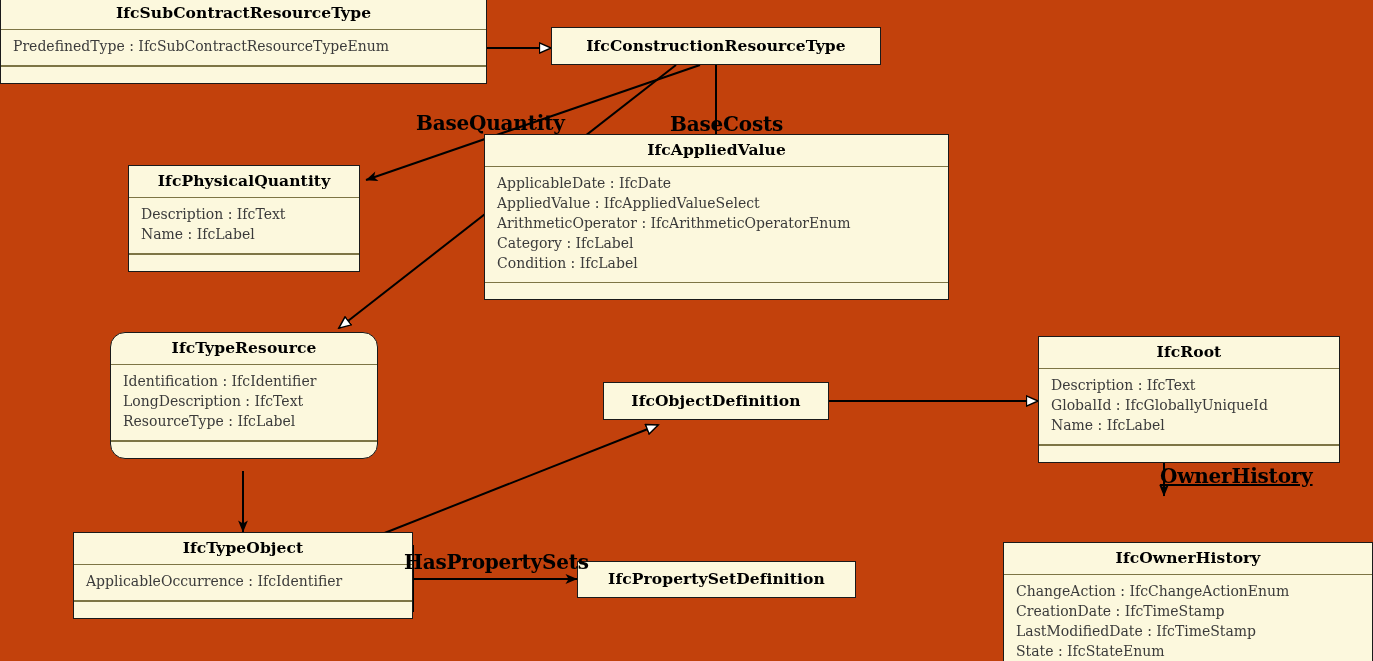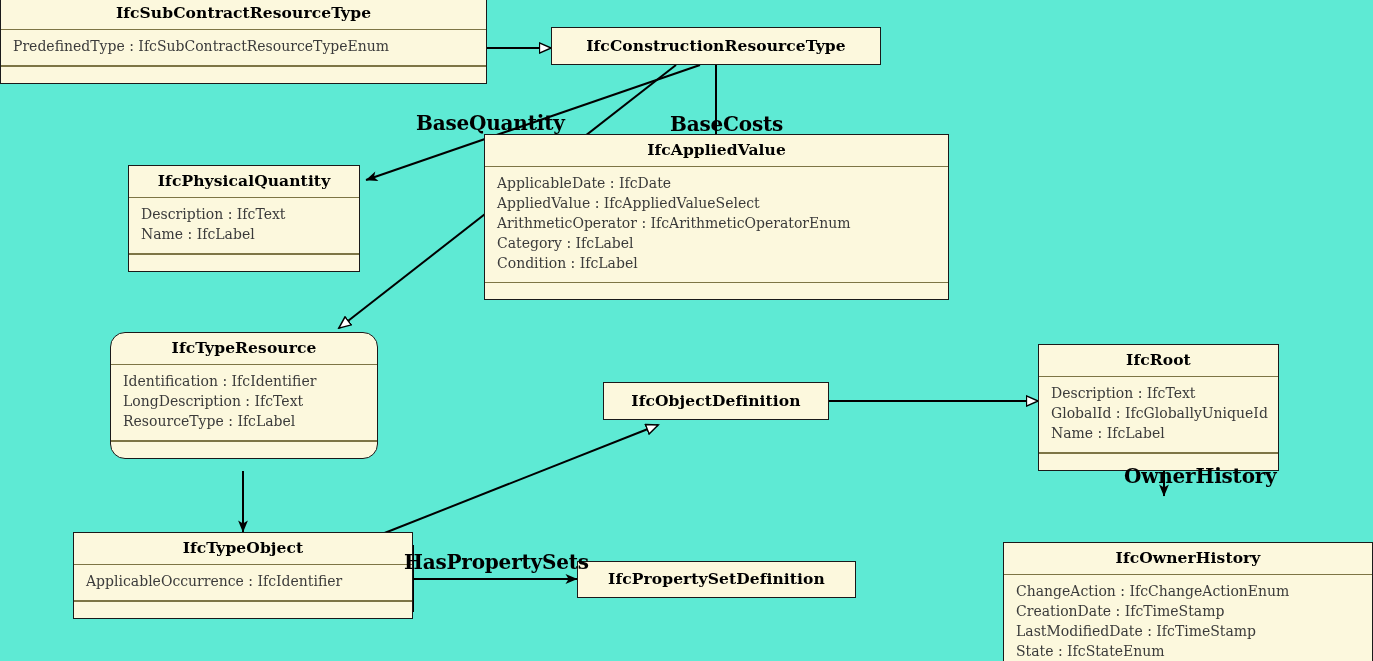--- a/index.html
+++ b/index.html
@@ -4,21 +4,21 @@
 <style>
   html, body {
     margin: 0;
     padding: 0;
     background: #ffffff;
   }
   #diagram {
     position: relative;
     width: 1373px;
     height: 661px;
-    background: #5eead4;
+    background: #c2410c;
     font-family: "DejaVu Serif", "Liberation Serif", serif;
     overflow: hidden;
   }
   svg.edges {
     position: absolute;
     left: 0;
     top: 0;
     width: 1373px;
     height: 661px;
     pointer-events: none;
@@ -150,21 +150,21 @@
       <div class="uml-attr">ResourceType : IfcLabel</div>
     </div>
     <div class="uml-sep"></div>
     <div class="uml-ops"></div>
   </div>
 
   <div class="uml-class" style="left:603px; top:382px; width:226px; height:38px;">
     <div class="uml-title" style="padding-top:9px;">IfcObjectDefinition</div>
   </div>
 
-  <div class="uml-class" style="left:1038px; top:344px; width:241px;">
+  <div class="uml-class" style="left:1038px; top:336px; width:302px;">
     <div class="uml-title">IfcRoot</div>
     <div class="uml-sep"></div>
     <div class="uml-attrs">
       <div class="uml-attr">Description : IfcText</div>
       <div class="uml-attr">GlobalId : IfcGloballyUniqueId</div>
       <div class="uml-attr">Name : IfcLabel</div>
     </div>
     <div class="uml-sep"></div>
     <div class="uml-ops"></div>
   </div>
@@ -195,15 +195,15 @@
     <div class="uml-sep"></div>
     <div class="uml-ops"></div>
   </div>
 
   <div class="edge-label" style="left:416px; top:111px;">BaseQuantity</div>
 
   <div class="edge-label" style="left:670px; top:112px;">BaseCosts</div>
 
   <div class="edge-label" style="left:404px; top:550px;">HasPropertySets</div>
 
-  <div class="edge-label" style="left:1124px; top:464px;">OwnerHistory</div>
+  <div class="edge-label" style="left:1160px; top:464px;text-decoration:underline;">OwnerHistory</div>
 
 </div>
 
 </body></html>

